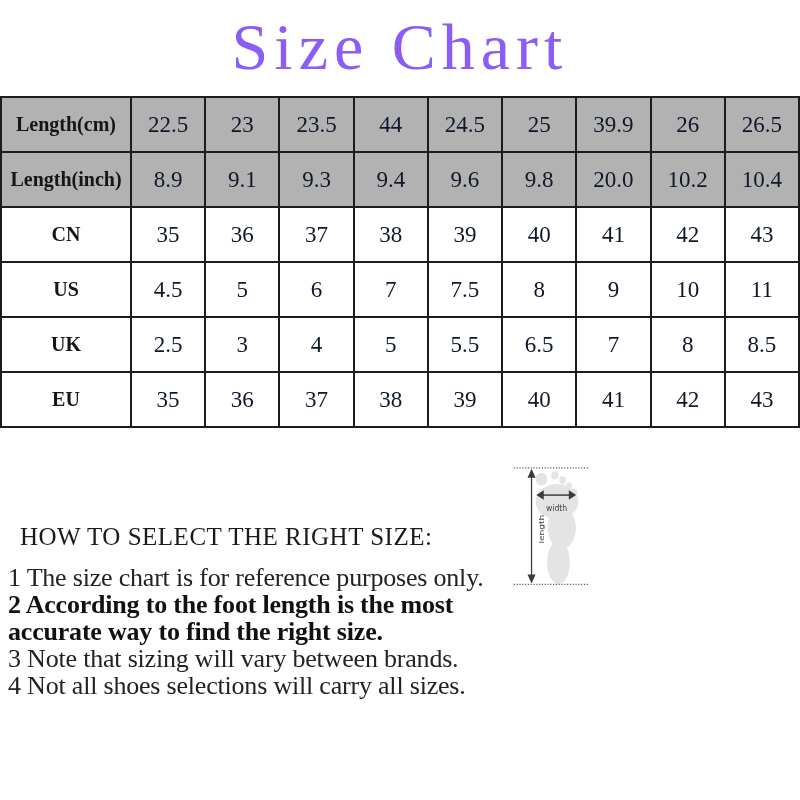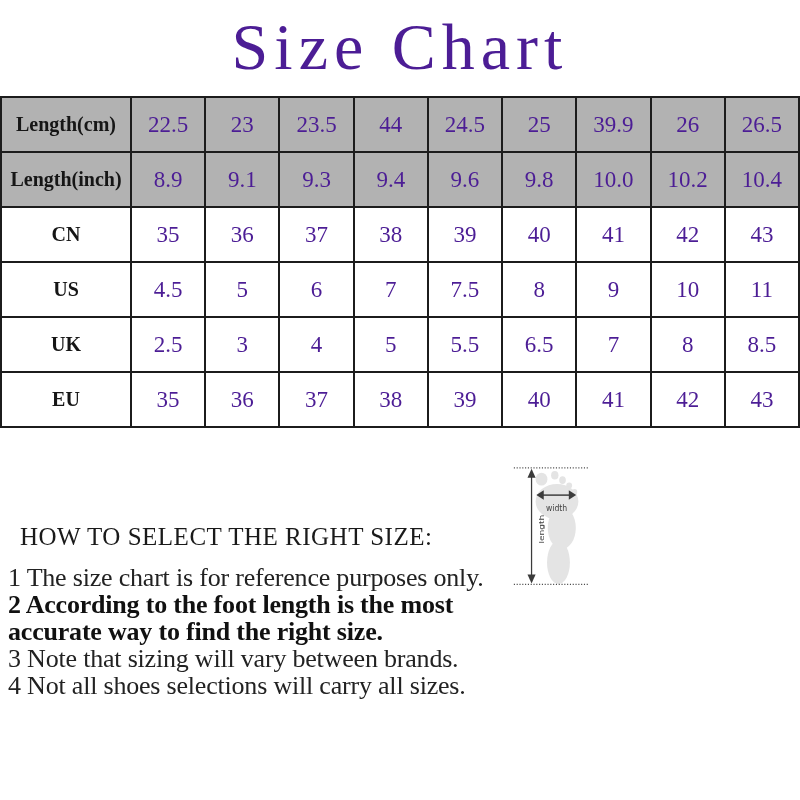--- a/index.html
+++ b/index.html
@@ -11,42 +11,42 @@
     position: relative;
     overflow: hidden;
   }
   .stage { position: absolute; inset: 0; }
 
   
   .title {
     position: absolute; top: 0; left: 0; width: 800px; height: 94px;
     display: flex; align-items: center; justify-content: center;
     font-size: 66px; font-weight: 400; letter-spacing: 6px;
-    color: #4c1d95; white-space: nowrap; text-align: right;
+    color: #8b5cf6; white-space: nowrap; text-align: right;
   }
 
   
   table.size-table {
     position: absolute; top: 96px; left: 0;
     width: 800px;
     border-collapse: collapse;
     table-layout: fixed;
   }
   table.size-table col.label-col { width: 130px; }
   table.size-table tr { height: 55px; }
   table.size-table th, table.size-table td {
     border: 2px solid var(--table-border, #1c1c1c);
     text-align: center; vertical-align: middle;
     padding: 4px; white-space: nowrap; overflow: hidden;
   }
   table.size-table th {
     font-size: 20px; font-weight: bold; color: #161616;
   }
   table.size-table td {
-    font-size: 23px; font-weight: 400; color: #4c1d95;
+    font-size: 23px; font-weight: 400; color: #0f172a;
   }
   table.size-table tr.hl th, table.size-table tr.hl td {
     background: var(--header-bg, #b2b2b2);
   }
 
   
   .guide-heading {
     position: absolute; top: 511px; left: 8px;
     font-size: 25px; font-weight: 500; letter-spacing: 0.5px;
     color: #1a1a1a; white-space: nowrap; margin: 12px;
@@ -108,21 +108,21 @@
           <td>26.5</td>
         </tr>
         <tr class="hl">
           <th>Length(inch)</th>
           <td>8.9</td>
           <td>9.1</td>
           <td>9.3</td>
           <td>9.4</td>
           <td>9.6</td>
           <td>9.8</td>
-          <td>10.0</td>
+          <td>20.0</td>
           <td>10.2</td>
           <td>10.4</td>
         </tr>
         <tr>
           <th>CN</th>
           <td>35</td>
           <td>36</td>
           <td>37</td>
           <td>38</td>
           <td>39</td>

